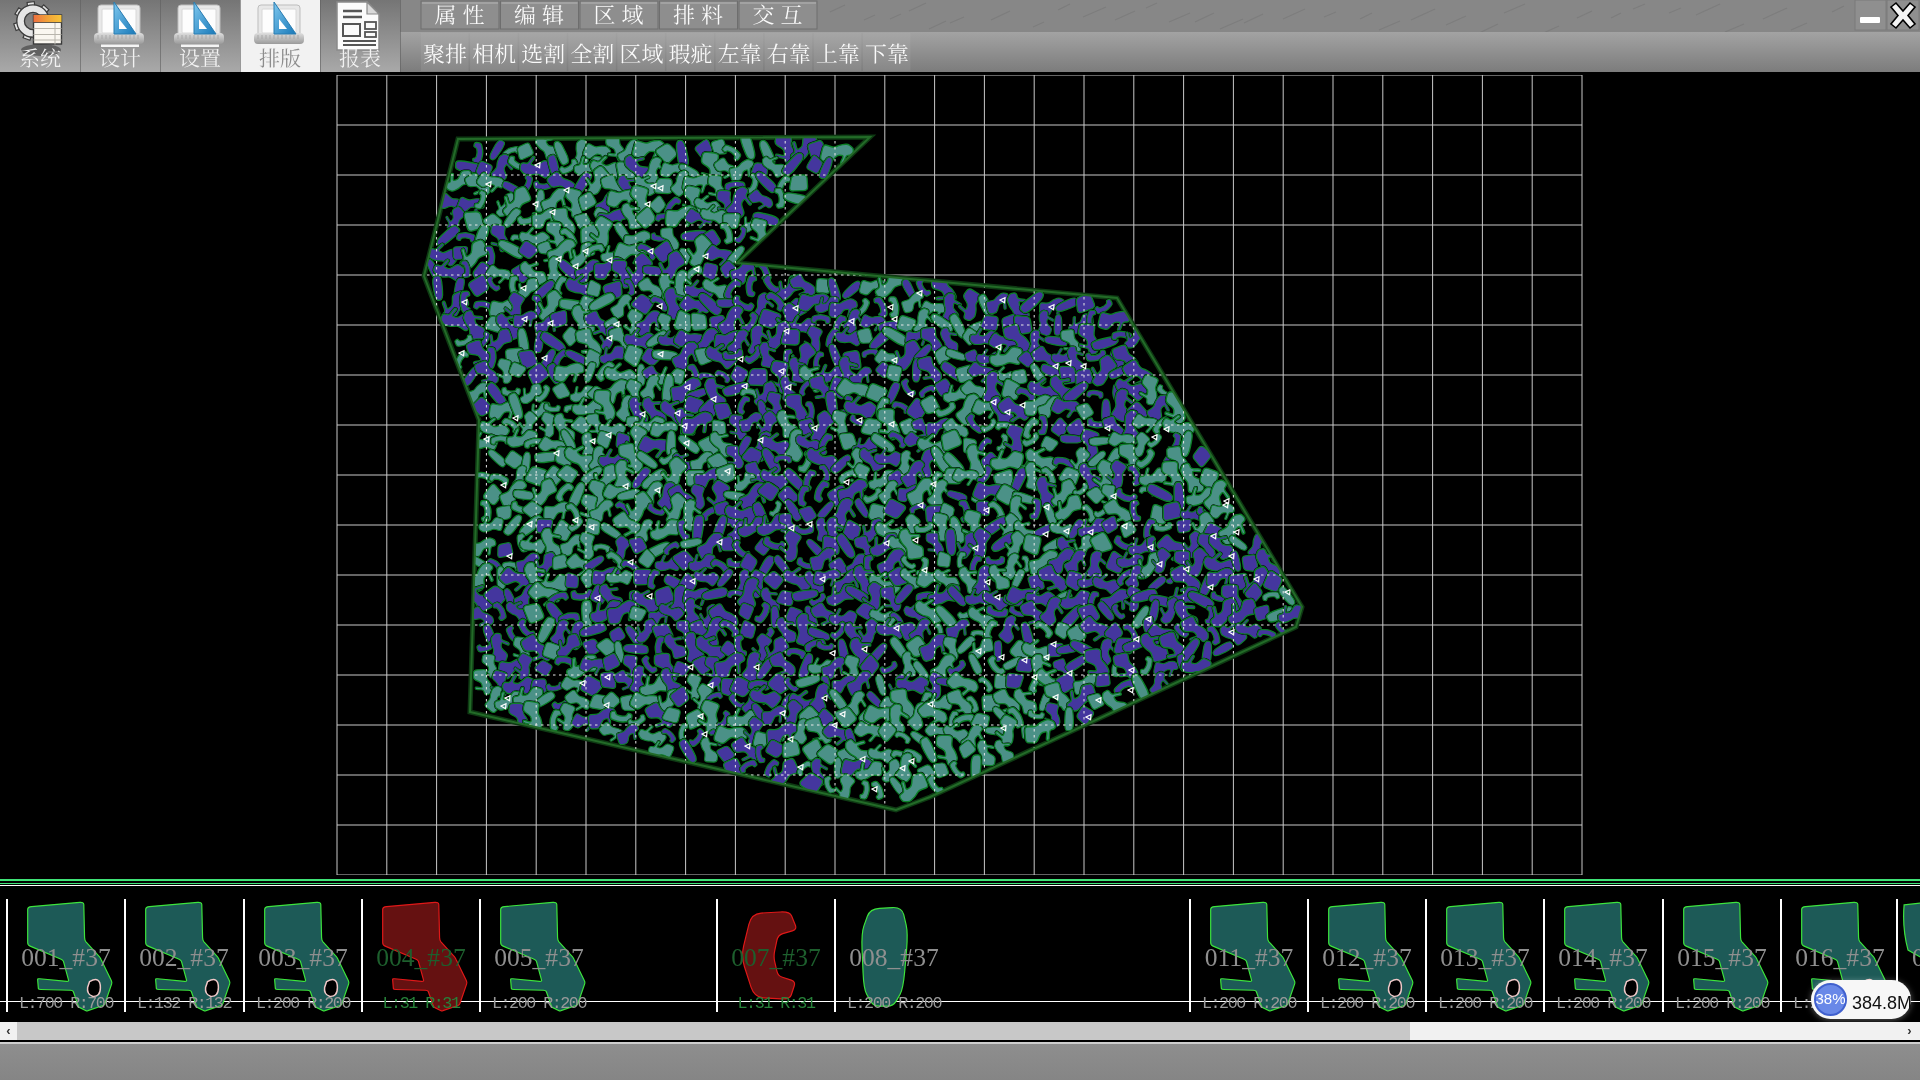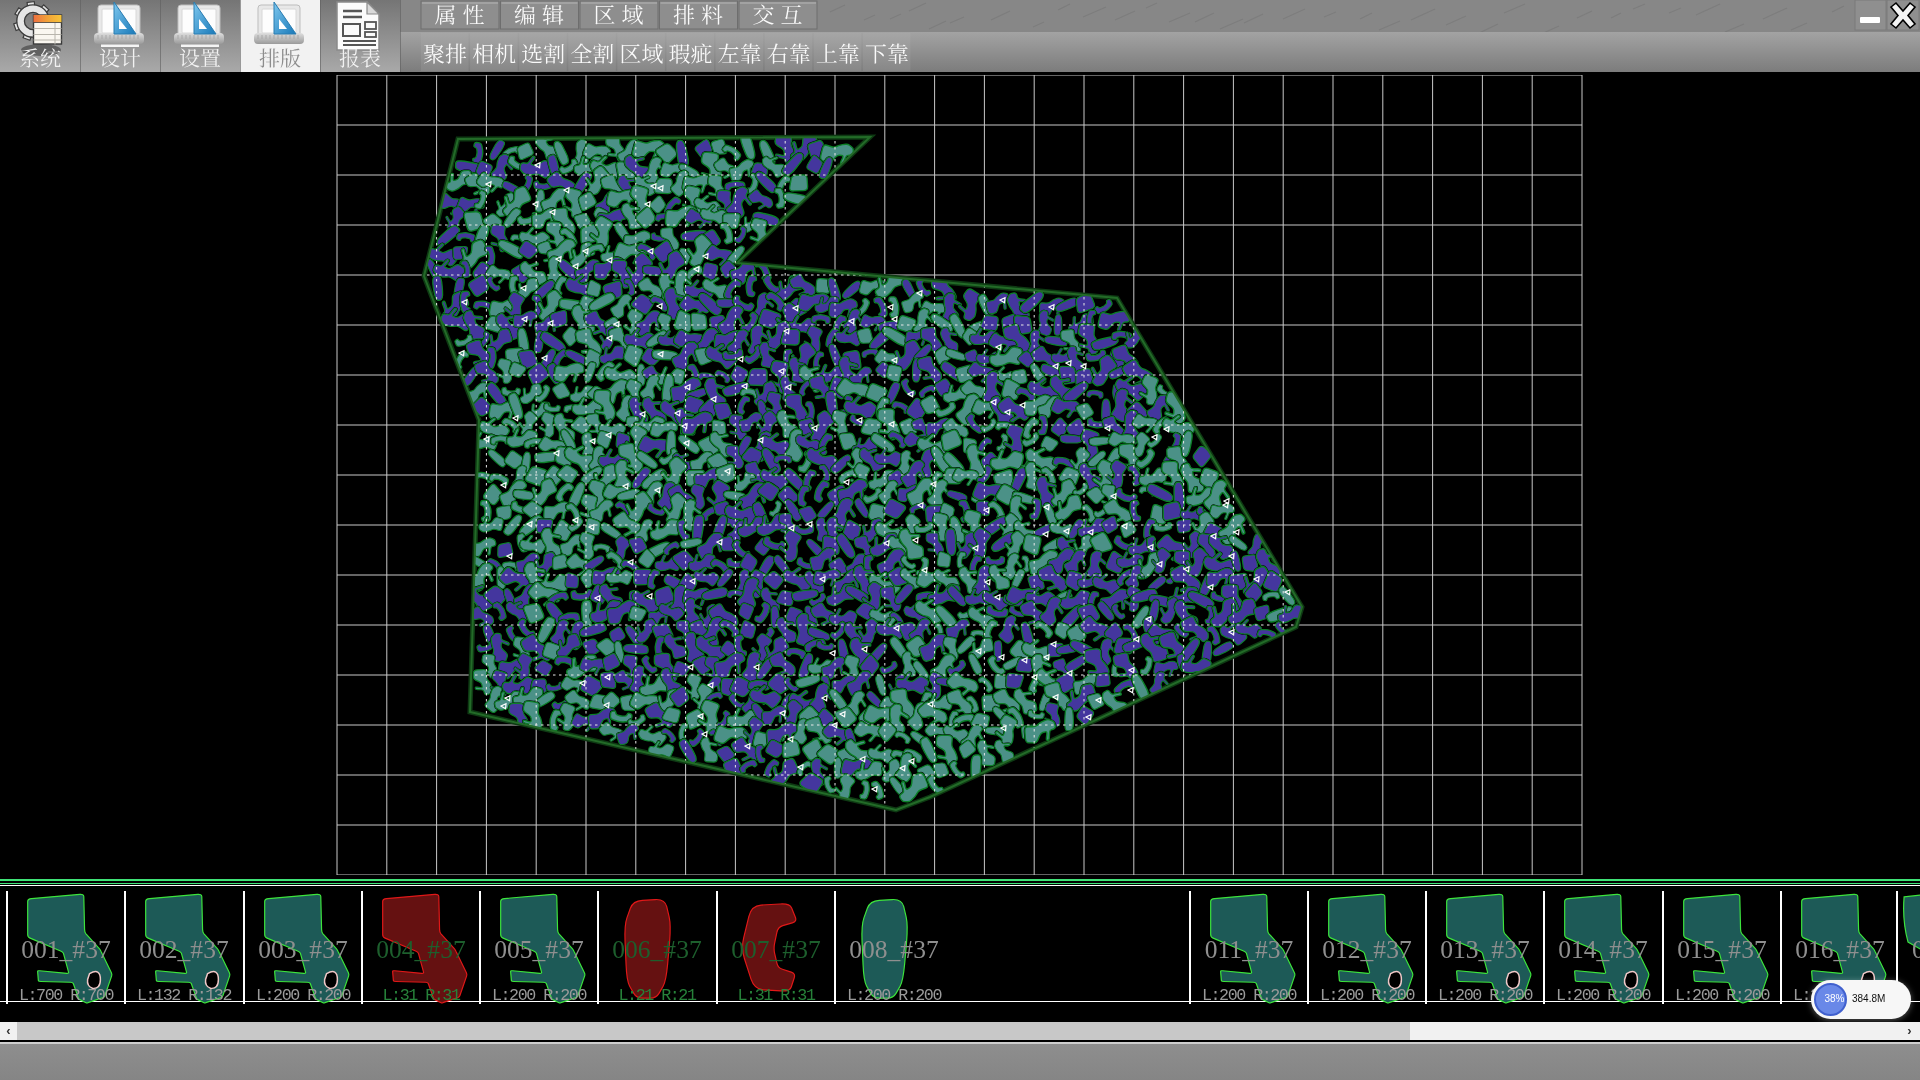--- a/index.html
+++ b/index.html
@@ -1,28 +1,28 @@
 <!DOCTYPE html>
 <html><head><meta charset="utf-8"><style>
 * { margin:0; padding:0; box-sizing:border-box; }
 body { width:1920px; height:1080px; background:#000; overflow:hidden; position:relative;
        font-family:"Liberation Sans",sans-serif; }
 #strip { position:absolute; left:0; top:885px; width:1920px; height:117px; background:#000;
   border-top:1.5px solid #fff; border-bottom:1.5px solid #fff; }
-.cell { position:absolute; top:5px; width:114px; height:113px; border-left:2px solid #fff; }
+.cell { position:absolute; top:13px; width:114px; height:113px; border-left:2px solid #fff; }
 .cell:first-child { border-left:2px solid #fff; }
 .clab { font:26px "Liberation Serif",serif; }
 .clr { font:17px "Liberation Mono",monospace; letter-spacing:-1.5px; }
 #sbar { position:absolute; left:0; top:1022px; width:1920px; height:18px; background:#f1f1f1; }
 #status { position:absolute; left:0; top:1042px; width:1920px; height:38px; background:linear-gradient(#8e8e8e,#858585); border-top:2px solid #cfcfcf; }
 #pill { position:absolute; left:1811px; top:980px; width:100px; height:39px; background:#f7f7f7;
   border-radius:20px; box-shadow:0 1px 6px rgba(255,255,255,.35); z-index:5; }
 #pcirc { position:absolute; left:2.5px; top:3px; width:33px; height:33px; border-radius:50%;
-  background:#6988e8; border:2.5px solid #4060ce; color:#fff; font-size:10px; text-align:right; line-height:28px; }
-#pmem { position:absolute; left:41px; top:13px; font-size:10px; color:#111; }
+  background:#6988e8; border:2.5px solid #4060ce; color:#fff; font-size:15px; text-align:right; line-height:28px; }
+#pmem { position:absolute; left:41px; top:13px; font-size:18px; color:#111; }
 </style></head>
 <body>
 <svg width="1920" height="1080" viewBox="0 0 1920 1080" style="position:absolute;left:0;top:0">
 <defs>
 <g id="pb">
         <path d="M-25.9 -52.0L-3.1 -54.0Q14.0 -55.5 14.3 -43.8L14.7 -28.2Q15.0 -16.5 19.8 -11.1L26.2 -3.9Q31.0 1.5 34.6 9.0L39.4 19.0Q43.0 26.5 40.6 33.4L37.4 42.6Q35.0 49.5 29.6 51.3L22.4 53.7Q17.0 55.5 14.6 54.3L11.4 52.7Q9.0 51.5 7.2 46.4L4.8 39.6Q3.0 34.5 -7.5 34.2L-21.5 33.8Q-32.0 33.5 -32.3 30.2L-32.7 25.8Q-33.0 22.5 -23.4 23.4L-10.6 24.6Q-1.0 25.5 -2.8 18.9L-5.2 10.1Q-7.0 3.5 -17.8 -1.0L-32.2 -7.0Q-43.0 -11.5 -43.0 -23.2L-43.0 -38.8Q-43.0 -50.5 -25.9 -52.0Z" fill="var(--c)" stroke="#000" stroke-width="8" paint-order="stroke"></path>
         <path d="M-25.9 -52.0L-3.1 -54.0Q14.0 -55.5 14.3 -43.8L14.7 -28.2Q15.0 -16.5 19.8 -11.1L26.2 -3.9Q31.0 1.5 34.6 9.0L39.4 19.0Q43.0 26.5 40.6 33.4L37.4 42.6Q35.0 49.5 29.6 51.3L22.4 53.7Q17.0 55.5 14.6 54.3L11.4 52.7Q9.0 51.5 7.2 46.4L4.8 39.6Q3.0 34.5 -7.5 34.2L-21.5 33.8Q-32.0 33.5 -32.3 30.2L-32.7 25.8Q-33.0 22.5 -23.4 23.4L-10.6 24.6Q-1.0 25.5 -2.8 18.9L-5.2 10.1Q-7.0 3.5 -17.8 -1.0L-32.2 -7.0Q-43.0 -11.5 -43.0 -23.2L-43.0 -38.8Q-43.0 -50.5 -25.9 -52.0Z" fill="none" stroke="#0c8028" stroke-width="5"></path>
       </g>
 <g id="pc">
         <path d="M-4.2 -37.6L6.2 -38.4Q14.0 -39.0 15.5 -34.2L17.5 -27.8Q19.0 -23.0 15.1 -21.5L9.9 -19.5Q6.0 -18.0 5.1 -12.3L3.9 -4.7Q3.0 1.0 3.9 6.1L5.1 12.9Q6.0 18.0 9.6 19.5L14.4 21.5Q18.0 23.0 16.8 27.8L15.2 34.2Q14.0 39.0 6.8 38.4L-2.8 37.6Q-10.0 37.0 -12.7 26.2L-16.3 11.8Q-19.0 1.0 -16.9 -10.4L-14.1 -25.6Q-12.0 -37.0 -4.2 -37.6Z" fill="var(--c)" stroke="#000" stroke-width="8" paint-order="stroke"></path>
@@ -1751,26 +1751,20 @@
 <path d="M24.0 7.7L73.0 3.4Q77.0 3.0 77.1 5.7L77.9 39.3Q78.0 42.0 79.1 43.3L92.9 58.7Q94.0 60.0 94.8 61.8L105.2 83.2Q106.0 85.0 105.4 86.6L98.6 106.4Q98.0 108.0 96.7 108.4L81.3 113.6Q80.0 114.0 79.4 113.7L72.6 110.3Q72.0 110.0 71.6 108.8L66.4 94.2Q66.0 93.0 63.5 92.9L33.5 92.1Q31.0 92.0 30.9 91.2L30.1 81.8Q30.0 81.0 32.2 81.2L59.8 83.8Q62.0 84.0 61.6 82.5L56.4 63.5Q56.0 62.0 53.5 61.0L22.5 48.0Q20.0 47.0 20.0 44.3L20.0 10.7Q20.0 8.0 24.0 7.7Z" fill="#651111" stroke="#e01818" stroke-width="1.2"></path>
 <text x="59" y="68" text-anchor="middle" class="clab" fill="#1d5f2d">004_#37</text>
 <text x="59" y="111" text-anchor="middle" class="clr" fill="#27823a">L:31 R:31</text>
 </svg></div>
     <div class="cell" style="left:479.0px">
 <svg width="116" height="113" viewBox="0 0 118 115">
 <path d="M24.0 7.7L73.0 3.4Q77.0 3.0 77.1 5.7L77.9 39.3Q78.0 42.0 79.1 43.3L92.9 58.7Q94.0 60.0 94.8 61.8L105.2 83.2Q106.0 85.0 105.4 86.6L98.6 106.4Q98.0 108.0 96.7 108.4L81.3 113.6Q80.0 114.0 79.4 113.7L72.6 110.3Q72.0 110.0 71.6 108.8L66.4 94.2Q66.0 93.0 63.5 92.9L33.5 92.1Q31.0 92.0 30.9 91.2L30.1 81.8Q30.0 81.0 32.2 81.2L59.8 83.8Q62.0 84.0 61.6 82.5L56.4 63.5Q56.0 62.0 53.5 61.0L22.5 48.0Q20.0 47.0 20.0 44.3L20.0 10.7Q20.0 8.0 24.0 7.7Z" fill="#1d5a57" stroke="#3de43c" stroke-width="1.2"></path>
 <text x="59" y="68" text-anchor="middle" class="clab" fill="#8f8f8f">005_#37</text>
 <text x="59" y="111" text-anchor="middle" class="clr" fill="#9a9a9a">L:200 R:200</text>
 </svg></div>
-    <div class="cell" style="left:597.2px">
-<svg width="116" height="113" viewBox="0 0 118 115">
-<path d="M44.2 9.5L57.2 8.7Q67.0 8.1 68.9 16.0L71.4 26.6Q73.2 34.6 71.8 51.7L69.8 74.6Q68.2 91.7 65.2 96.9L61.2 103.9Q58.2 109.1 52.2 109.1L44.2 109.1Q38.2 109.1 35.2 103.9L31.2 96.9Q28.2 91.7 27.5 74.6L26.5 51.7Q25.8 34.6 28.4 27.3L31.9 17.5Q34.5 10.1 44.2 9.5Z" fill="#651111" stroke="#e01818" stroke-width="1.2"></path>
-<text x="59" y="68" text-anchor="middle" class="clab" fill="#1d5f2d">006_#37</text>
-<text x="59" y="111" text-anchor="middle" class="clr" fill="#27823a">L:21 R:21</text>
-</svg></div>
     <div class="cell" style="left:715.5px">
 <svg width="116" height="113" viewBox="0 0 118 115">
 <path d="M43.8 14.3L63.2 13.2Q73.0 12.6 74.9 17.2L78.6 26.4Q80.5 31.0 75.6 32.4L65.9 35.3Q61.0 36.8 59.9 42.2L57.6 53.1Q56.5 58.6 57.6 63.5L59.9 73.3Q61.0 78.1 65.5 79.6L74.5 82.5Q79.0 83.9 77.5 88.5L74.5 97.7Q73.0 102.3 64.0 101.7L46.0 100.6Q37.0 100.0 33.6 89.7L26.9 68.9Q23.5 58.6 26.1 47.7L31.4 25.8Q34.0 14.9 43.8 14.3Z" fill="#651111" stroke="#e01818" stroke-width="1.2"></path>
 <text x="59" y="68" text-anchor="middle" class="clab" fill="#1d5f2d">007_#37</text>
 <text x="59" y="111" text-anchor="middle" class="clr" fill="#27823a">L:31 R:31</text>
 </svg></div>
     <div class="cell" style="left:833.8px">
 <svg width="116" height="113" viewBox="0 0 118 115">
 <path d="M44.2 9.5L57.2 8.7Q67.0 8.1 68.9 16.0L71.4 26.6Q73.2 34.6 71.8 51.7L69.8 74.6Q68.2 91.7 65.2 96.9L61.2 103.9Q58.2 109.1 52.2 109.1L44.2 109.1Q38.2 109.1 35.2 103.9L31.2 96.9Q28.2 91.7 27.5 74.6L26.5 51.7Q25.8 34.6 28.4 27.3L31.9 17.5Q34.5 10.1 44.2 9.5Z" fill="#1d5a57" stroke="#3de43c" stroke-width="1.2"></path>
 <text x="59" y="68" text-anchor="middle" class="clab" fill="#8f8f8f">008_#37</text>

